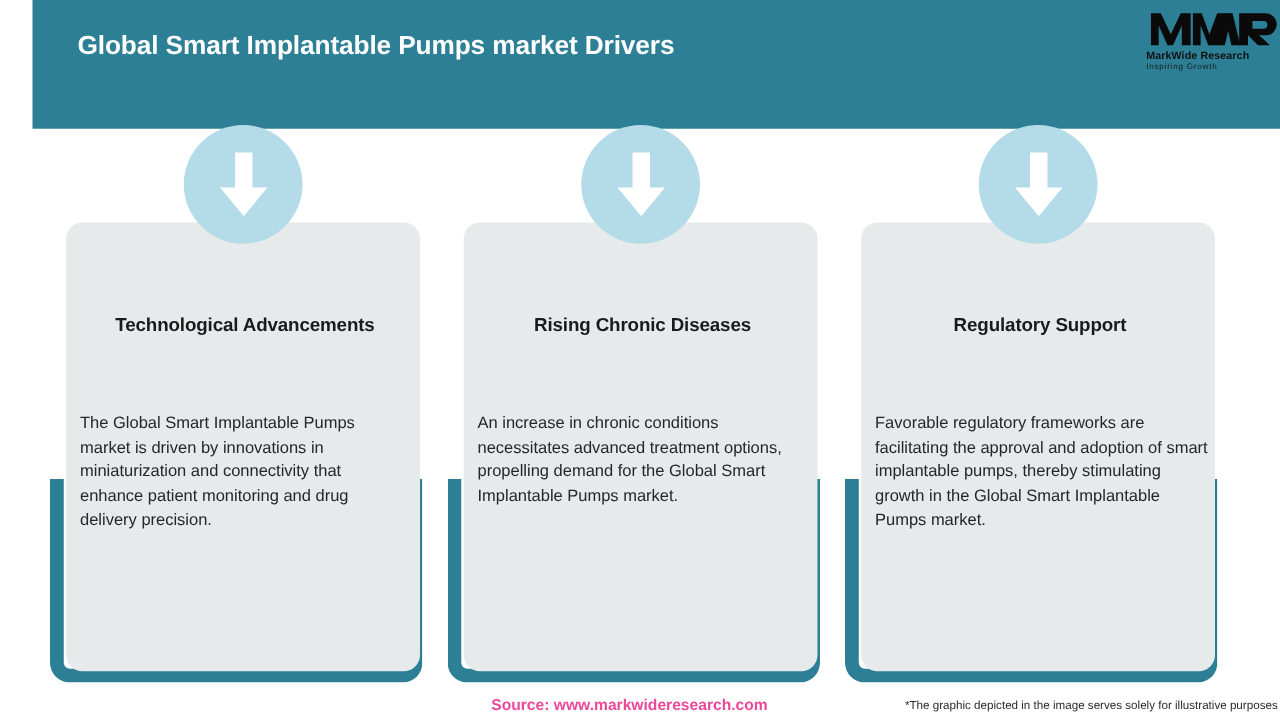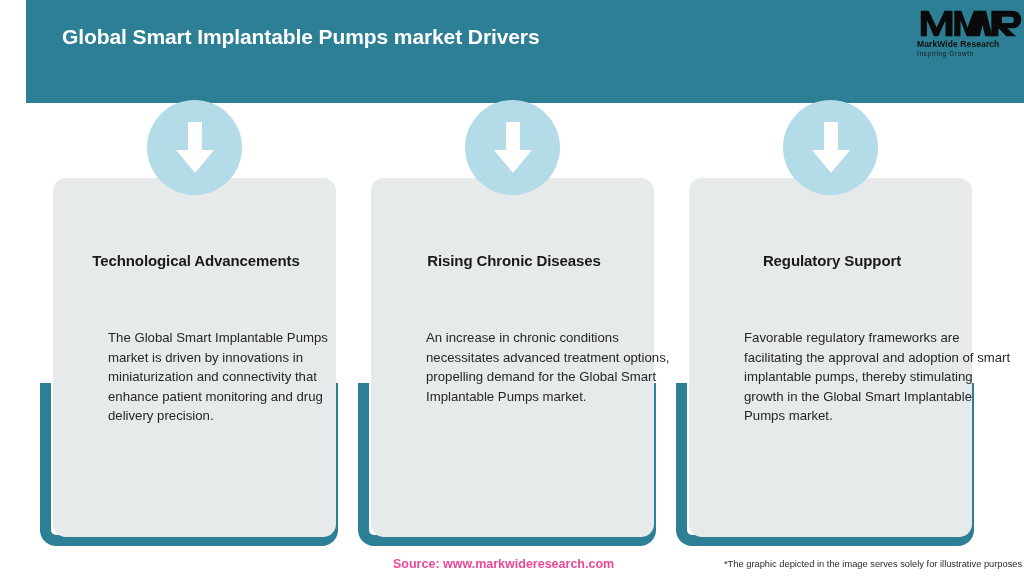--- a/index.html
+++ b/index.html
@@ -141,21 +141,20 @@
   }
 
   .card-body {
     position: absolute;
     left: 24px;
     top: 228px;
     width: 262px;
     font-size: 13.2px;
     line-height: 19.5px;
     color: #262626;
-    margin-left: 44px;
   }
   .card-3 .card-body { width: 268px; }
 
   
   .footer-source {
     position: absolute;
     left: 393px;
     top: 557px;
     font-size: 12.5px;
     font-weight: bold;

